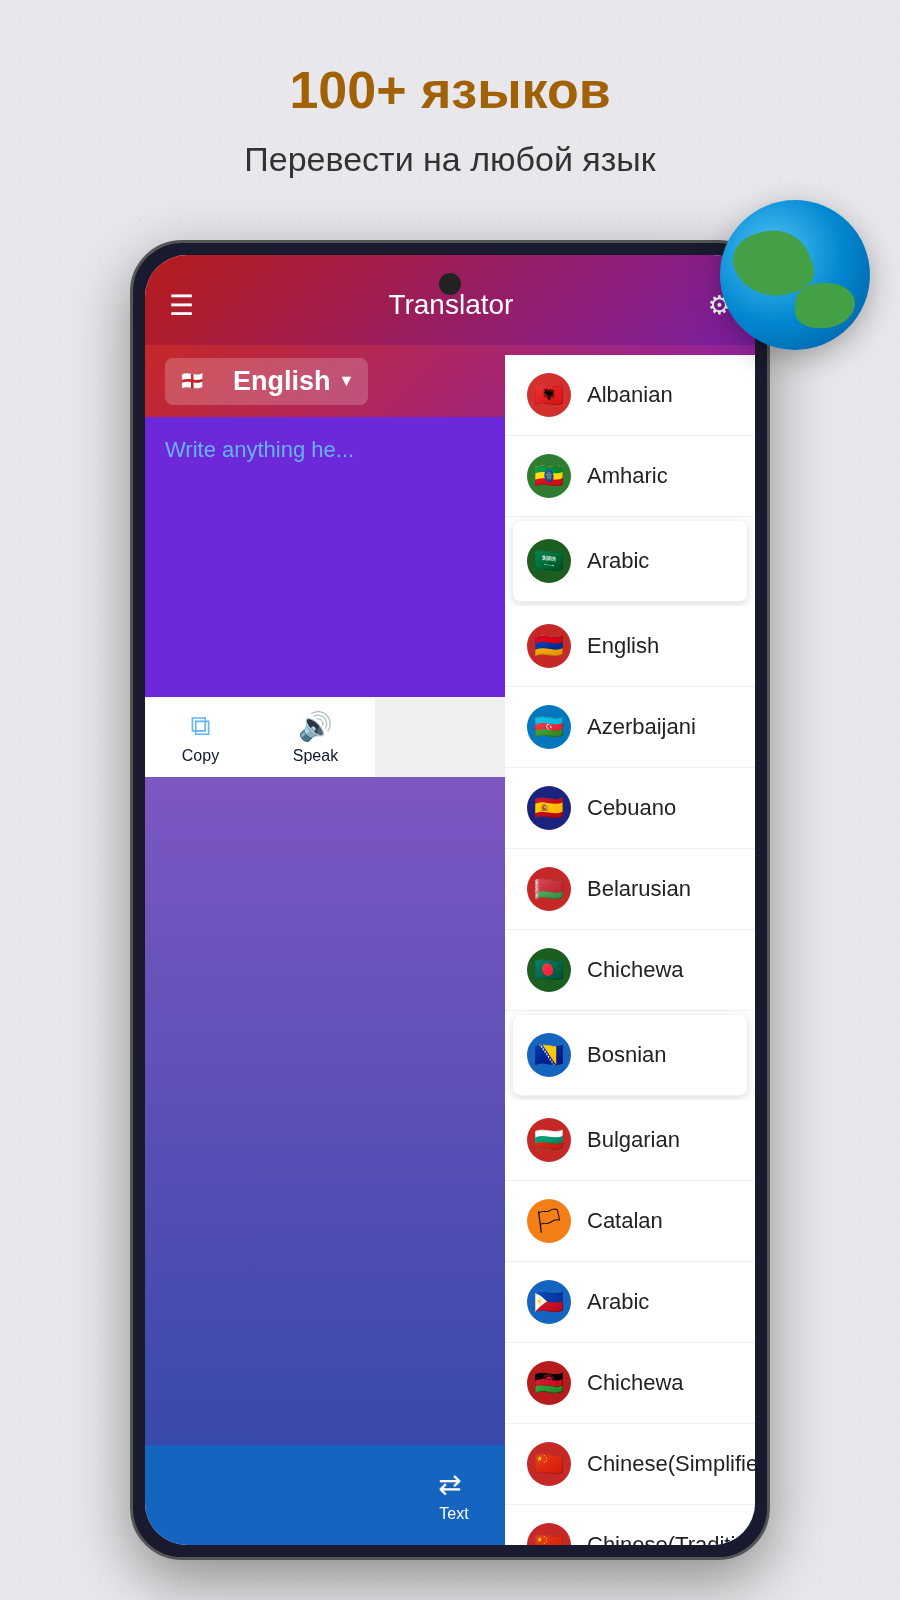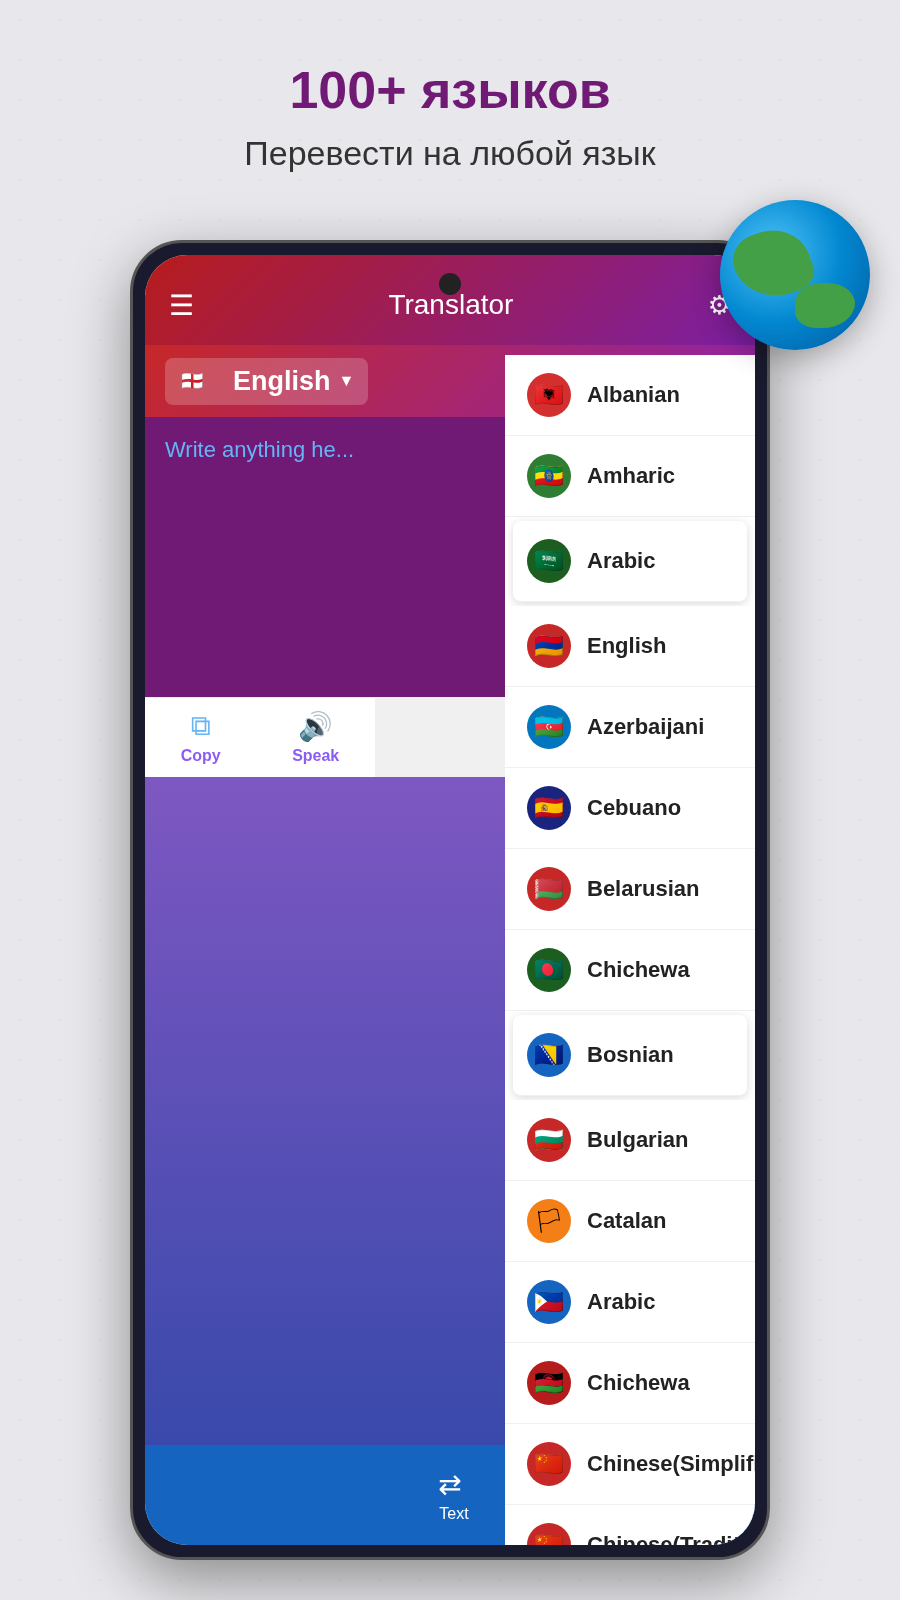--- a/index.html
+++ b/index.html
@@ -25,27 +25,27 @@
     }
 
     .header-text {
       text-align: center;
       padding-top: 60px;
     }
 
     .header-title {
       font-size: 52px;
       font-weight: 900;
-      color: #701a75;
+      color: #a16207;
     }
 
     .header-subtitle {
       font-size: 34px;
       color: #333;
-      margin-top: 14px;
+      margin-top: 20px;
     }
 
     
     .phone-frame {
       position: absolute;
       top: 240px;
       left: 130px;
       width: 640px;
       height: 1320px;
       background: #1a1a2e;
@@ -159,21 +159,21 @@
       font-size: 16px;
     }
 
     
     .text-input-area {
       position: absolute;
       top: 162px;
       left: 0;
       right: 6px;
       height: 280px;
-      background: #701a75;
+      background: #6d28d9;
       padding: 20px;
     }
 
     .placeholder-text {
       color: #64b5f6;
       font-size: 22px;
     }
 
     
     .action-buttons-row {
@@ -197,22 +197,21 @@
       cursor: pointer;
     }
 
     .action-btn-icon {
       font-size: 28px;
       color: #64b5f6;
     }
 
     .action-btn-label {
       font-size: 16px;
-      color: #8b5cf6;
-      font-weight: bold;
+      color: #0f172a;
     }
 
     
     .output-area {
       position: absolute;
       top: 522px;
       left: 0;
       right: 0;
       bottom: 100px;
       background: linear-gradient(180deg, #7e57c2, #3949ab);
@@ -291,21 +290,21 @@
       align-items: center;
       justify-content: center;
       font-size: 24px;
       flex-shrink: 0;
       overflow: hidden;
     }
 
     .lang-item-name {
       font-size: 22px;
       color: #222;
-      font-weight: 700;
+      font-weight: 400;
     }
 
     
     .globe-container {
       position: absolute;
       top: 200px;
       right: 30px;
       width: 150px;
       height: 150px;
       z-index: 200;

